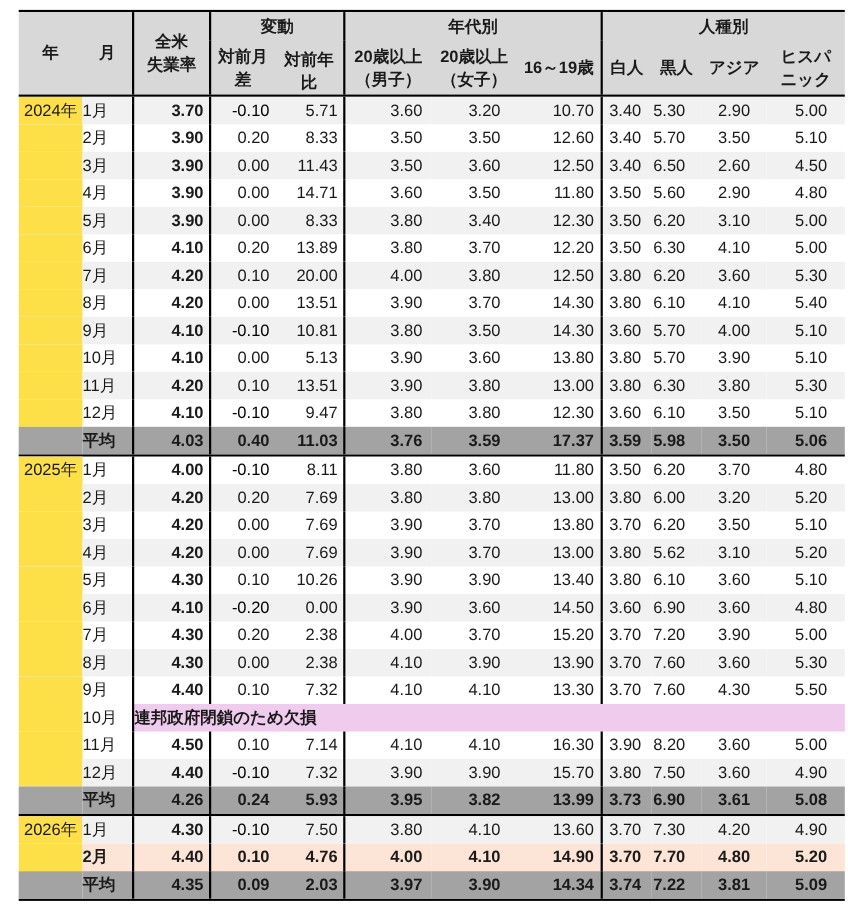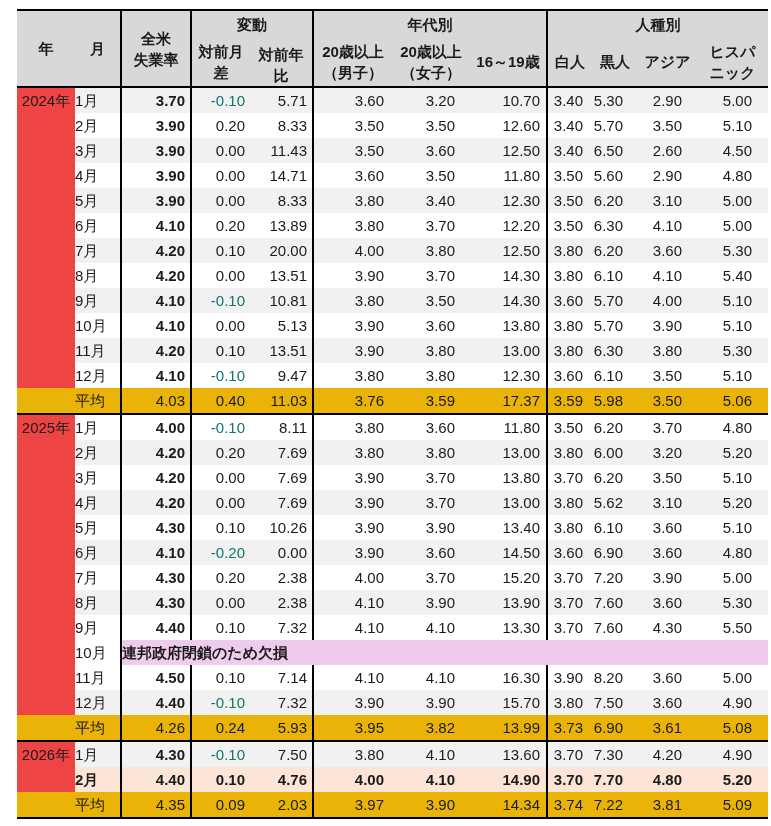--- a/index.html
+++ b/index.html
@@ -28,38 +28,38 @@
   .g-race{grid-column:9 / span 4;}
   
   .section{border-bottom:2px solid #000;}
   .row{
     display:grid;
     grid-template-columns:58px 45px 70px 60px 62px 80px 78px 76px 46px 46px 59px 71px;
     height:25px;line-height:25px;font-size:15px;
   }
   .row.missing{grid-template-columns:58px 45px 648px;}
   .cell{box-sizing:border-box;white-space:nowrap;overflow:hidden;}
-  .year-cell{text-align:center;background:#ef4444;}
+  .year-cell{text-align:center;background:#fde047;}
   .month-cell{text-align:right;padding-right:22px;}
   .num{text-align:right;}
   .c-rate{padding-right:5px;font-weight:bold;}
   .c-mom{padding-right:5px;}
   .c-yoy{padding-right:5px;}
   .c-male20{padding-right:8px;}
   .c-female20{padding-right:15px;}
   .c-teen{padding-right:6px;}
   .c-white{padding-right:9px;}
   .c-black{padding-right:15px;}
   .c-asian{padding-right:15px;}
   .c-hispanic{padding-right:16px;}
   .note-cell{background:#efcbed;font-weight:bold;padding-left:0;text-align:left;}
   .row.stripe .cell:not(.year-cell){background:#f1f1f1;}
-  .row.avg .cell{background:#eab308;font-weight:normal;}
+  .row.avg .cell{background:#a3a3a3;font-weight:bold;}
   .row.highlight .cell:not(.year-cell){background:#fce4d6;font-weight:bold;}
-  .neg{color:#0f766e;}
+  .neg{color:#000000;}
 </style>
 </head>
 <body>
 
 <div class="utable">
   <div class="thead">
     <div class="hc rs2">
         <span>年</span>
       </div>
     <div class="hc rs2">

